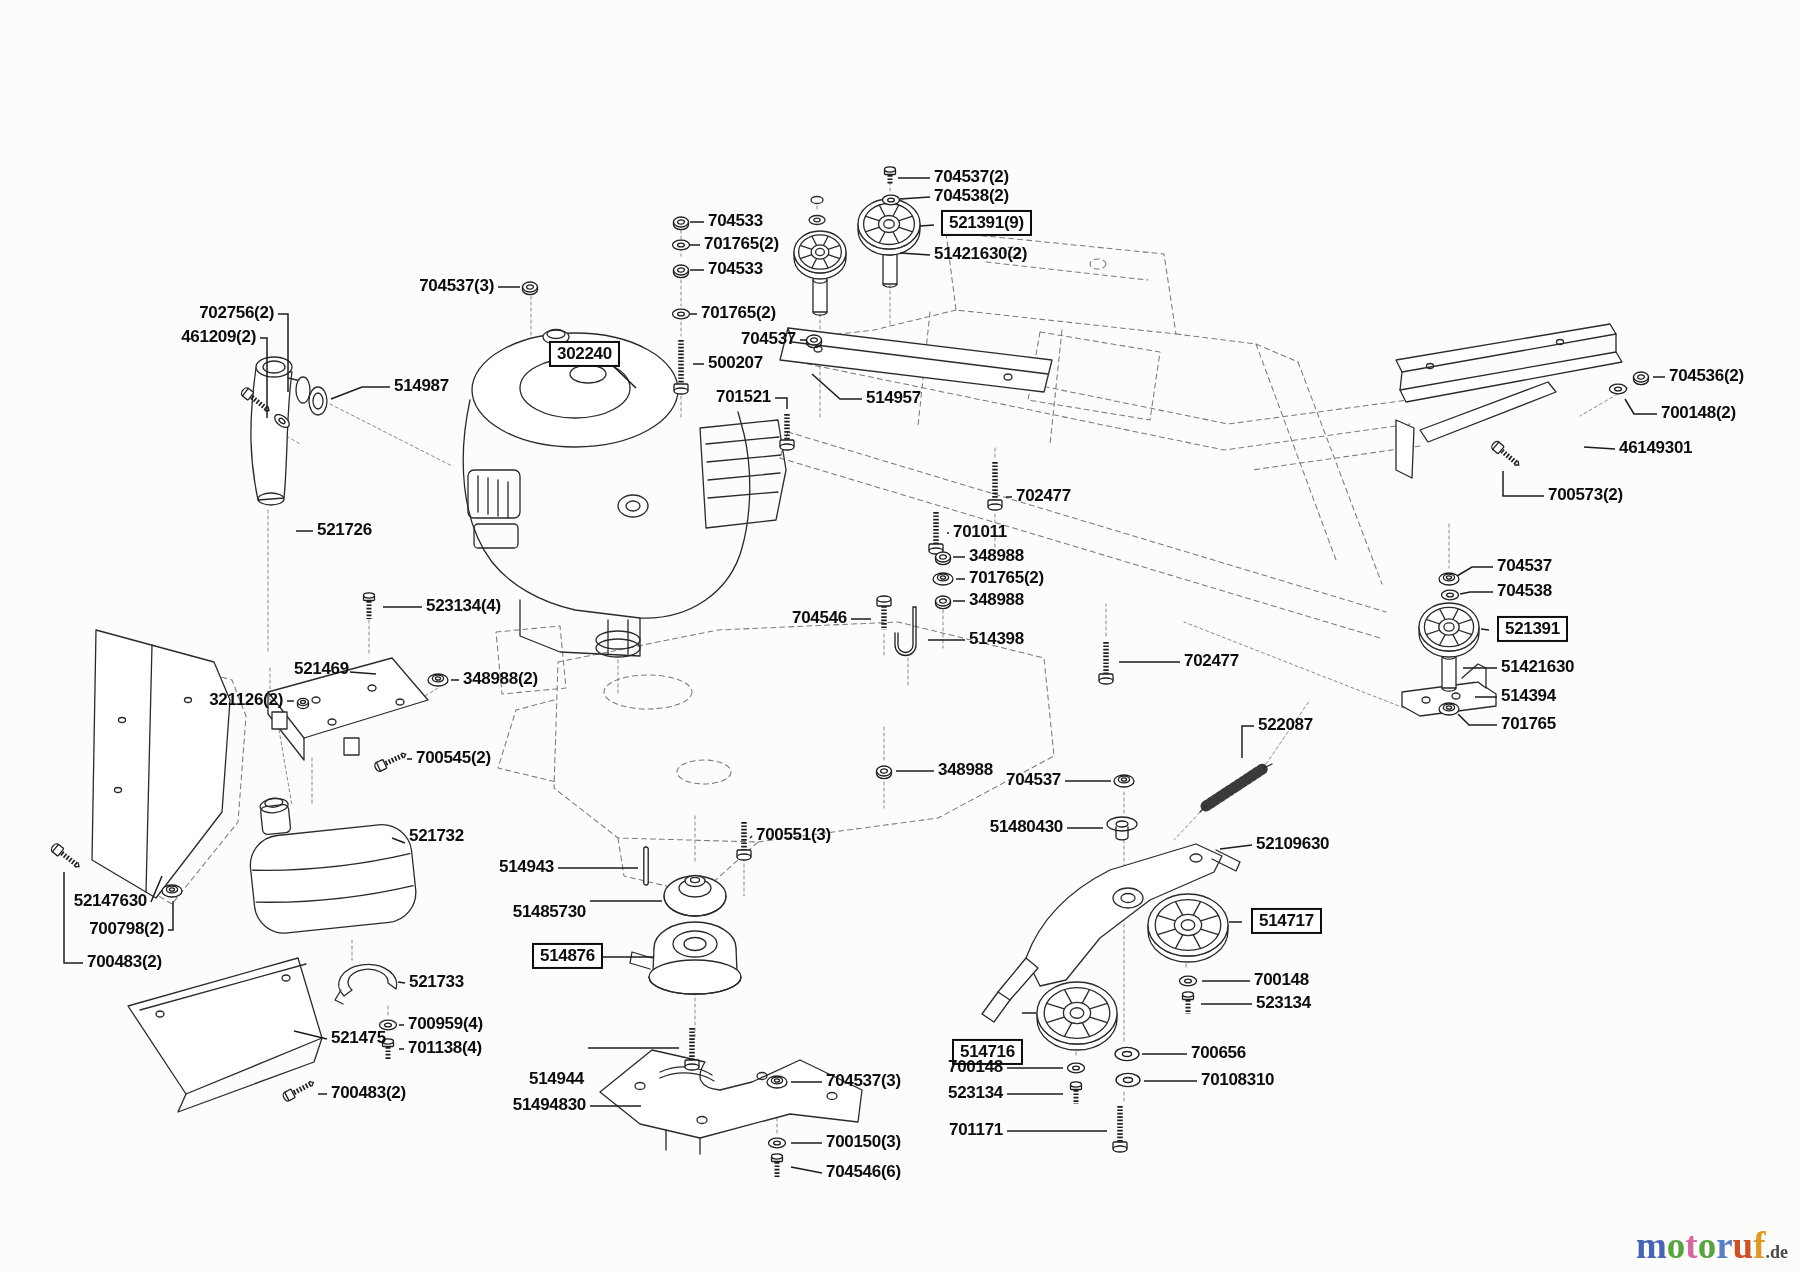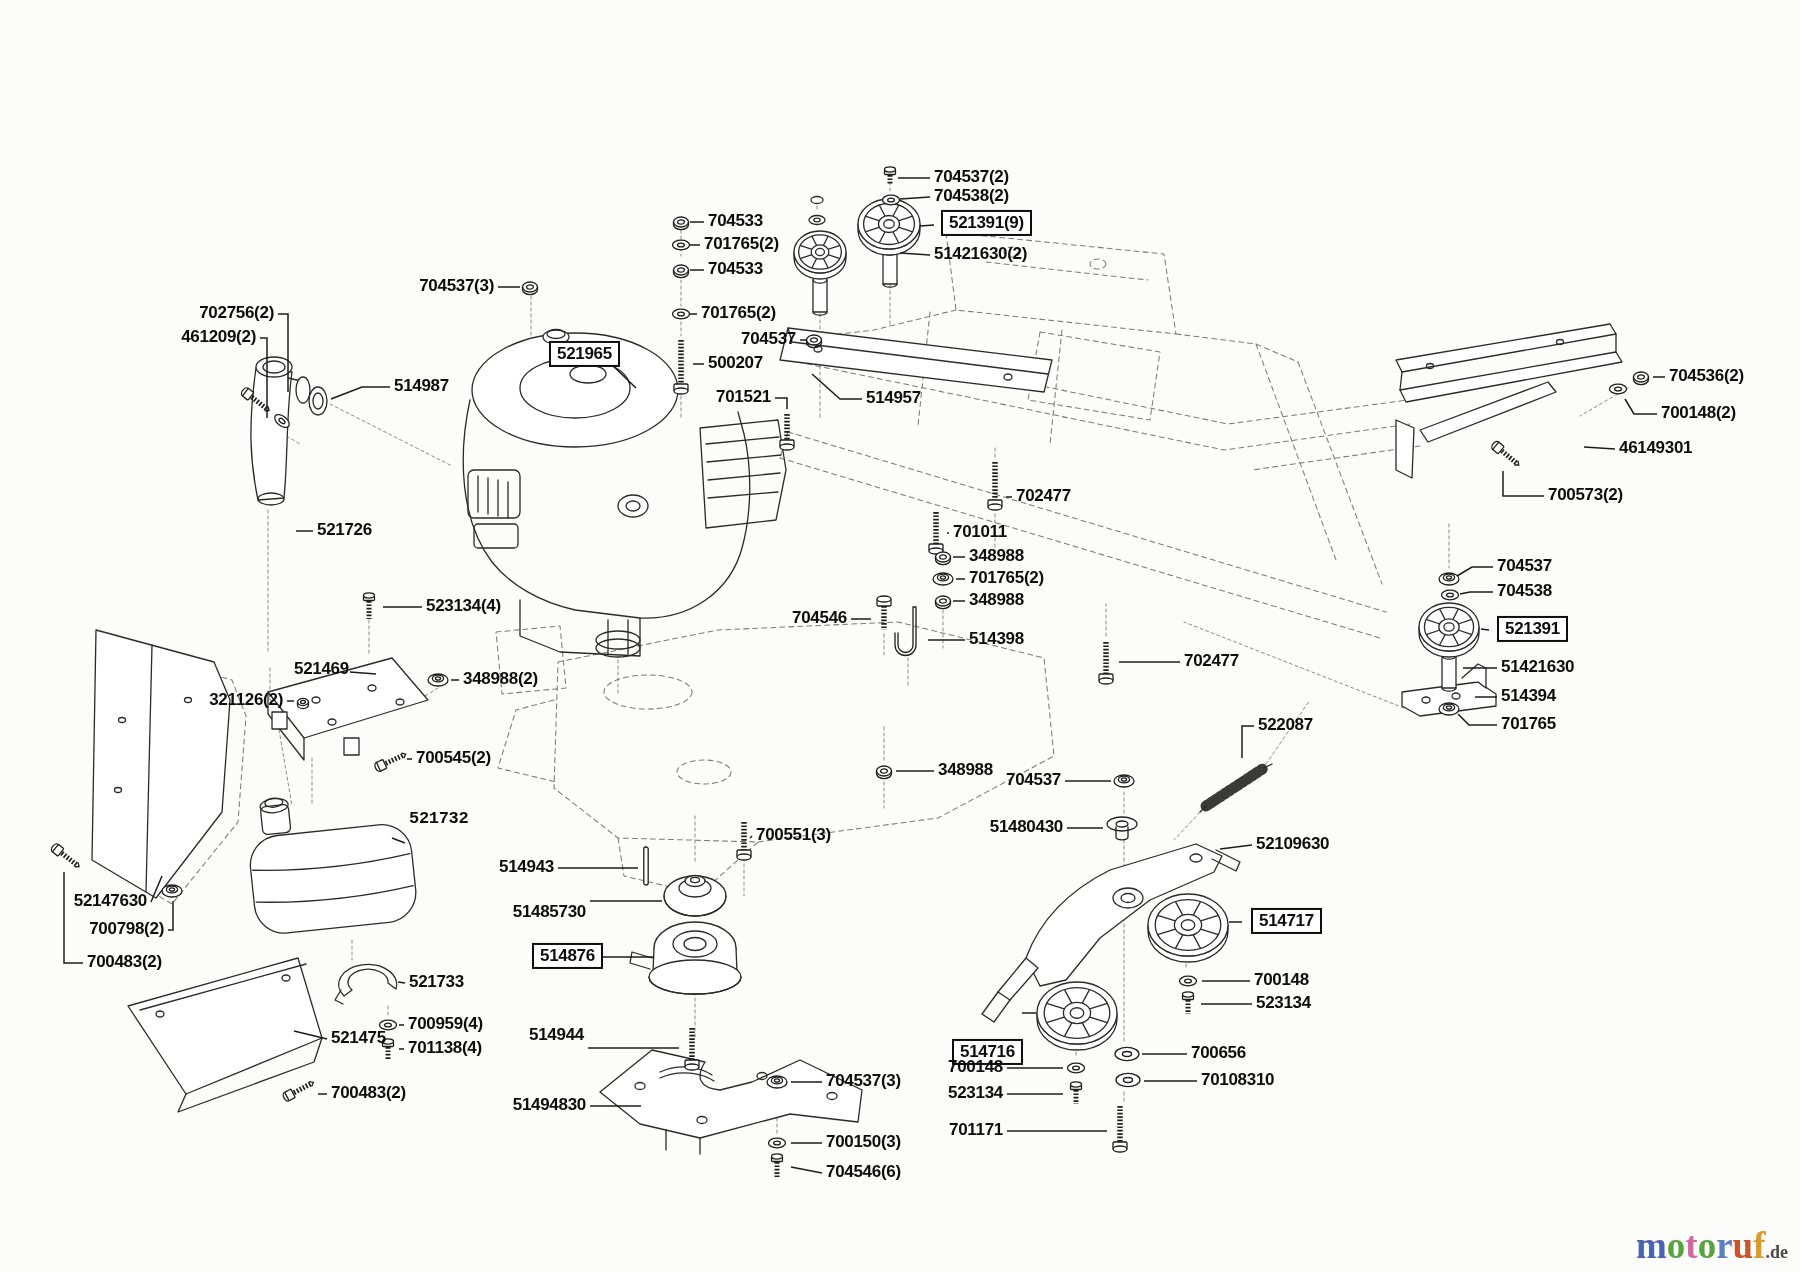--- a/index.html
+++ b/index.html
@@ -642,21 +642,21 @@
       <div class="plabel" style="left: 708px; top: 222px;">704533</div>
       <div class="plabel" style="left: 704px; top: 245px;">701765(2)</div>
       <div class="plabel" style="left: 708px; top: 270px;">704533</div>
       <div class="plabel" style="left: 701px; top: 314px;">701765(2)</div>
       <div class="plabel end" style="left: 796px; top: 340px;">704537</div>
       <div class="plabel" style="left: 708px; top: 364px;">500207</div>
       <div class="plabel end" style="left: 494px; top: 287px;">704537(3)</div>
       <div class="plabel end" style="left: 274px; top: 314px;">702756(2)</div>
       <div class="plabel end" style="left: 256px; top: 338px;">461209(2)</div>
       <div class="plabel" style="left: 394px; top: 387px;">514987</div>
-      <div class="plabel boxed" style="left: 549px; top: 355px;">521965</div>
+      <div class="plabel boxed" style="left: 549px; top: 355px;">302240</div>
       <div class="plabel end" style="left: 771px; top: 398px;">701521</div>
       <div class="plabel" style="left: 866px; top: 399px;">514957</div>
       <div class="plabel" style="left: 1016px; top: 497px;">702477</div>
       <div class="plabel" style="left: 953px; top: 533px;">701011</div>
       <div class="plabel" style="left: 969px; top: 557px;">348988</div>
       <div class="plabel" style="left: 969px; top: 579px;">701765(2)</div>
       <div class="plabel" style="left: 969px; top: 601px;">348988</div>
       <div class="plabel end" style="left: 847px; top: 619px;">704546</div>
       <div class="plabel" style="left: 969px; top: 640px;">514398</div>
       <div class="plabel" style="left: 1184px; top: 662px;">702477</div>
@@ -676,31 +676,31 @@
       <div class="plabel end" style="left: 1003px; top: 1131px;">701171</div>
       <div class="plabel" style="left: 317px; top: 531px;">521726</div>
       <div class="plabel" style="left: 426px; top: 607px;">523134(4)</div>
       <div class="plabel" style="left: 294px; top: 670px;">521469</div>
       <div class="plabel" style="left: 463px; top: 680px;">348988(2)</div>
       <div class="plabel end" style="left: 283px; top: 701px;">321126(2)</div>
       <div class="plabel" style="left: 416px; top: 759px;">700545(2)</div>
       <div class="plabel end" style="left: 147px; top: 902px;">52147630</div>
       <div class="plabel end" style="left: 164px; top: 930px;">700798(2)</div>
       <div class="plabel" style="left: 87px; top: 963px;">700483(2)</div>
-      <div class="plabel" style="left: 409px; top: 820px; font-family: Liberation Mono, monospace;">521732</div>
+      <div class="plabel" style="left: 409px; top: 837px;">521732</div>
       <div class="plabel" style="left: 409px; top: 983px;">521733</div>
       <div class="plabel" style="left: 408px; top: 1025px;">700959(4)</div>
       <div class="plabel" style="left: 331px; top: 1039px;">521475</div>
       <div class="plabel" style="left: 408px; top: 1049px;">701138(4)</div>
       <div class="plabel" style="left: 331px; top: 1094px;">700483(2)</div>
       <div class="plabel end" style="left: 554px; top: 868px;">514943</div>
       <div class="plabel end" style="left: 586px; top: 901px; margin-top: 12px;">51485730</div>
       <div class="plabel boxed" style="left: 532px; top: 957px;">514876</div>
       <div class="plabel" style="left: 756px; top: 836px;">700551(3)</div>
-      <div class="plabel end" style="left: 584px; top: 1036px;">514944</div>
+      <div class="plabel end" style="left: 584px; top: 1080px;">514944</div>
       <div class="plabel end" style="left: 586px; top: 1106px;">51494830</div>
       <div class="plabel" style="left: 826px; top: 1082px;">704537(3)</div>
       <div class="plabel" style="left: 826px; top: 1143px;">700150(3)</div>
       <div class="plabel" style="left: 826px; top: 1173px;">704546(6)</div>
       <div class="plabel" style="left: 1669px; top: 377px;">704536(2)</div>
       <div class="plabel" style="left: 1661px; top: 414px;">700148(2)</div>
       <div class="plabel" style="left: 1619px; top: 449px;">46149301</div>
       <div class="plabel" style="left: 1548px; top: 496px;">700573(2)</div>
       <div class="plabel" style="left: 1497px; top: 567px;">704537</div>
       <div class="plabel" style="left: 1497px; top: 592px;">704538</div>

